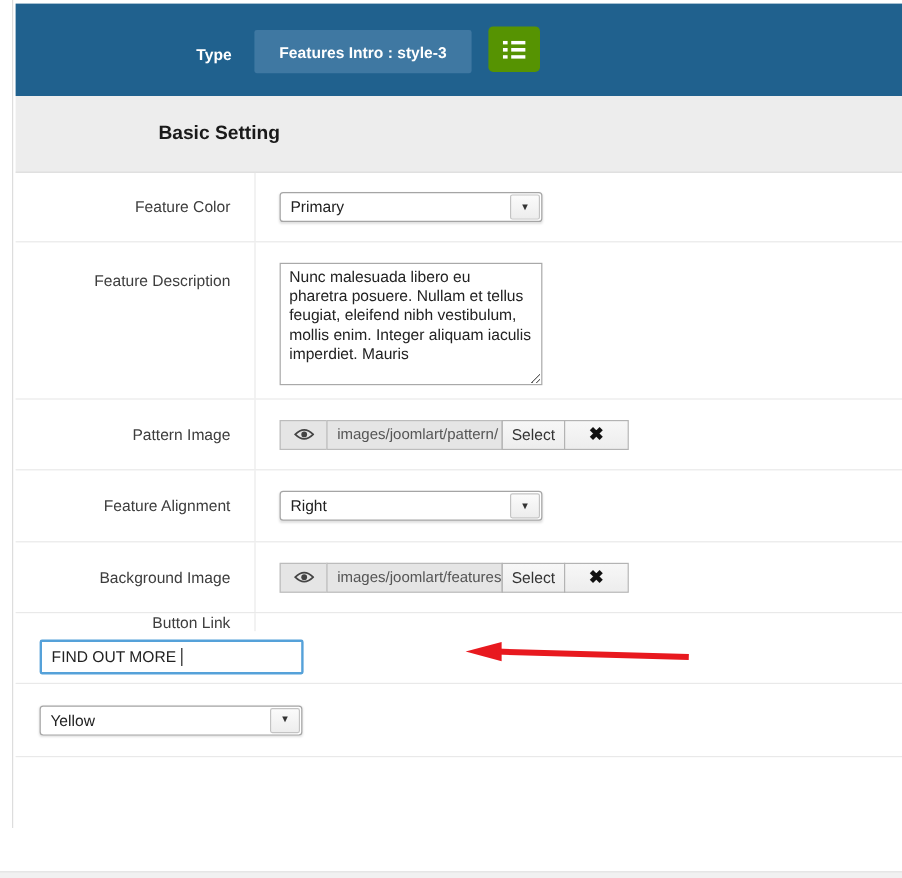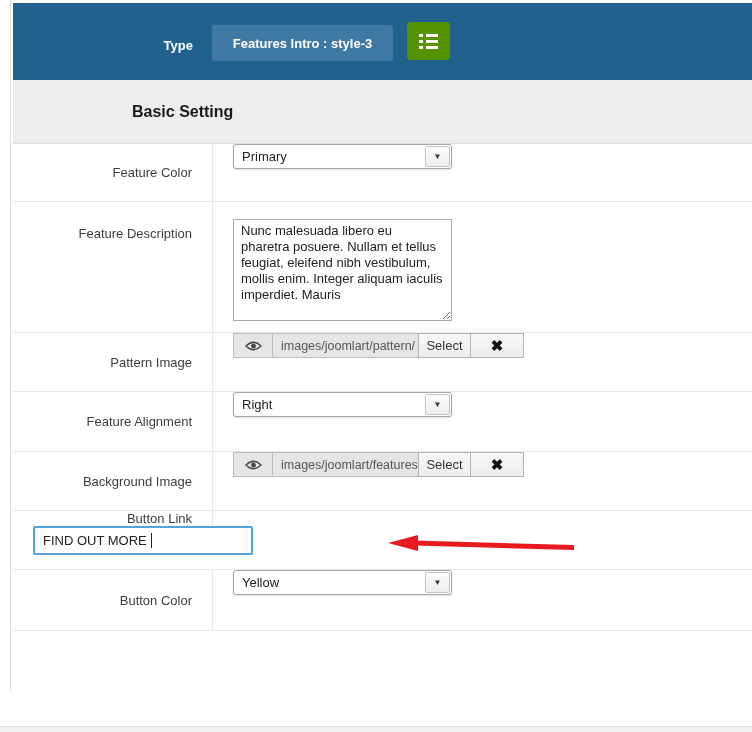--- a/index.html
+++ b/index.html
@@ -26,21 +26,21 @@
   
   .band{position:absolute;left:13px;top:80px;width:739px;height:64px;background:var(--band_gray);border-bottom:1px solid #dcdcdc;display:flex;align-items:center;}
   .band-title{padding-left:119px;font-size:16px;font-weight:bold;color:#1a1a1a;}
 
   
   .form{position:absolute;left:13px;top:144px;width:739px;}
   .row{display:flex;border-bottom:1px solid var(--row_border);}
   .r1{height:58px;}.r2{height:131px;}.r3{height:59px;}.r4{height:60px;}
   .r5{height:59px;}.r6{height:59px;}.r7{height:59px;flex-direction:column;}.r8{height:61px;}
   .label-cell{width:200px;border-right:1px solid var(--row_border);display:flex;align-items:center;justify-content:flex-end;padding-right:20px;font-size:13px;font-weight:normal;color:#3d3d3d;text-align:right;}
-  .control-cell{flex:1;display:flex;padding-left:20px;position:relative;}
+  .control-cell{flex:1;display:flex;align-items:center;padding-left:20px;position:relative;}
   .r2 .label-cell{align-items:flex-start;padding-top:24px;}
   .r2 .control-cell{align-items:flex-start;padding-top:17px;}
 
   
   .sel{width:219px;height:25px;background:#fff;border:1px solid #a5a5a5;border-radius:3px;display:flex;align-items:center;box-shadow:0 1px 2px rgba(0,0,0,0.12);cursor:pointer;}
   .sel-txt{flex:1;padding-left:8px;font-size:13px;color:#222;white-space:nowrap;overflow:hidden;}
   .caret-btn{width:25px;align-self:stretch;margin:1px;background:linear-gradient(#fbfbfb,#ededed);border:1px solid #c3c3c3;border-radius:2px;display:flex;align-items:center;justify-content:center;}
   .caret-glyph{font-size:8px;color:#333;line-height:1;}
 
   
@@ -167,21 +167,20 @@
       <div class="label-cell">Button Link</div>
       <div class="control-cell">
         <div class="fake-input focused">
           <span>FIND OUT MORE</span>
           <span class="text-cursor"></span>
         </div>
       </div>
     </div>
 
     <div class="row r8">
-      <div class="label-cell">Button Color</div>
       <div class="control-cell">
         <div class="sel">
           <span class="sel-txt">Yellow</span>
           <span class="caret-btn">
               <span class="caret-glyph">▼</span>
             </span>
         </div>
       </div>
     </div>
 

